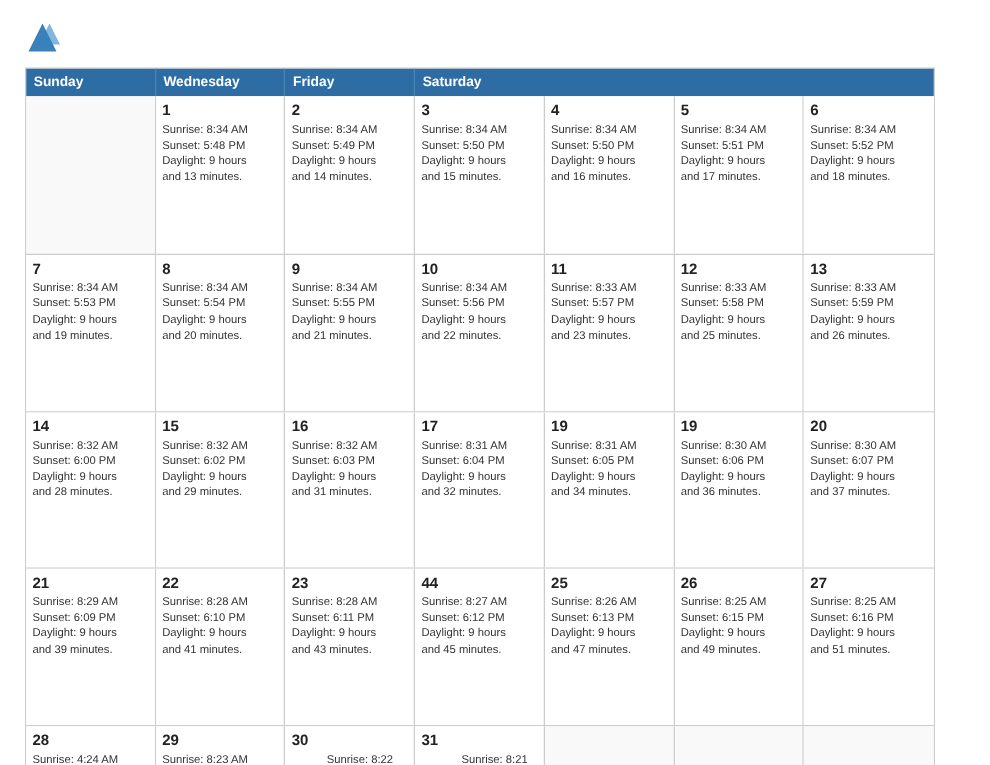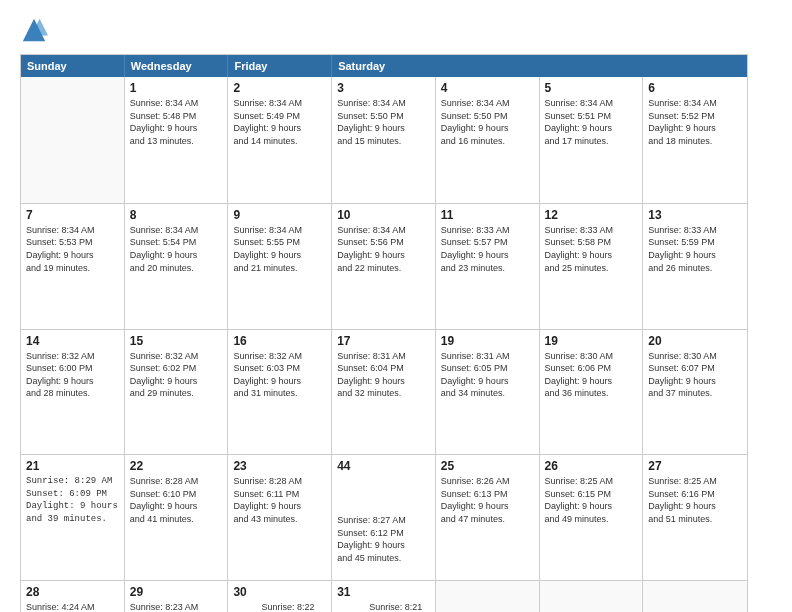--- a/index.html
+++ b/index.html
@@ -288,42 +288,42 @@
             <div class="day-num">20</div>
             <div class="day-info" style="white-space: pre-line;">Sunrise: 8:30 AM
 Sunset: 6:07 PM
 Daylight: 9 hours
 and 37 minutes.</div>
           </div>
         </div>
         <div class="cal-row">
           <div class="cal-cell">
             <div class="day-num">21</div>
-            <div class="day-info" style="white-space: pre-line; font-family: Liberation Mono, monospace;">Sunrise: 8:29 AM
+            <div class="day-info" style="white-space: pre-line;">Sunrise: 8:29 AM
 Sunset: 6:09 PM
 Daylight: 9 hours
 and 39 minutes.</div>
           </div>
           <div class="cal-cell">
             <div class="day-num">22</div>
             <div class="day-info" style="white-space: pre-line;">Sunrise: 8:28 AM
 Sunset: 6:10 PM
 Daylight: 9 hours
 and 41 minutes.</div>
           </div>
           <div class="cal-cell">
             <div class="day-num">23</div>
             <div class="day-info" style="white-space: pre-line;">Sunrise: 8:28 AM
 Sunset: 6:11 PM
 Daylight: 9 hours
 and 43 minutes.</div>
           </div>
           <div class="cal-cell">
             <div class="day-num">44</div>
-            <div class="day-info" style="white-space: pre-line; margin-top: 39px;">Sunrise: 8:27 AM
+            <div class="day-info" style="white-space: pre-line;">Sunrise: 8:27 AM
 Sunset: 6:12 PM
 Daylight: 9 hours
 and 45 minutes.</div>
           </div>
           <div class="cal-cell">
             <div class="day-num">25</div>
             <div class="day-info" style="white-space: pre-line;">Sunrise: 8:26 AM
 Sunset: 6:13 PM
 Daylight: 9 hours
 and 47 minutes.</div>

